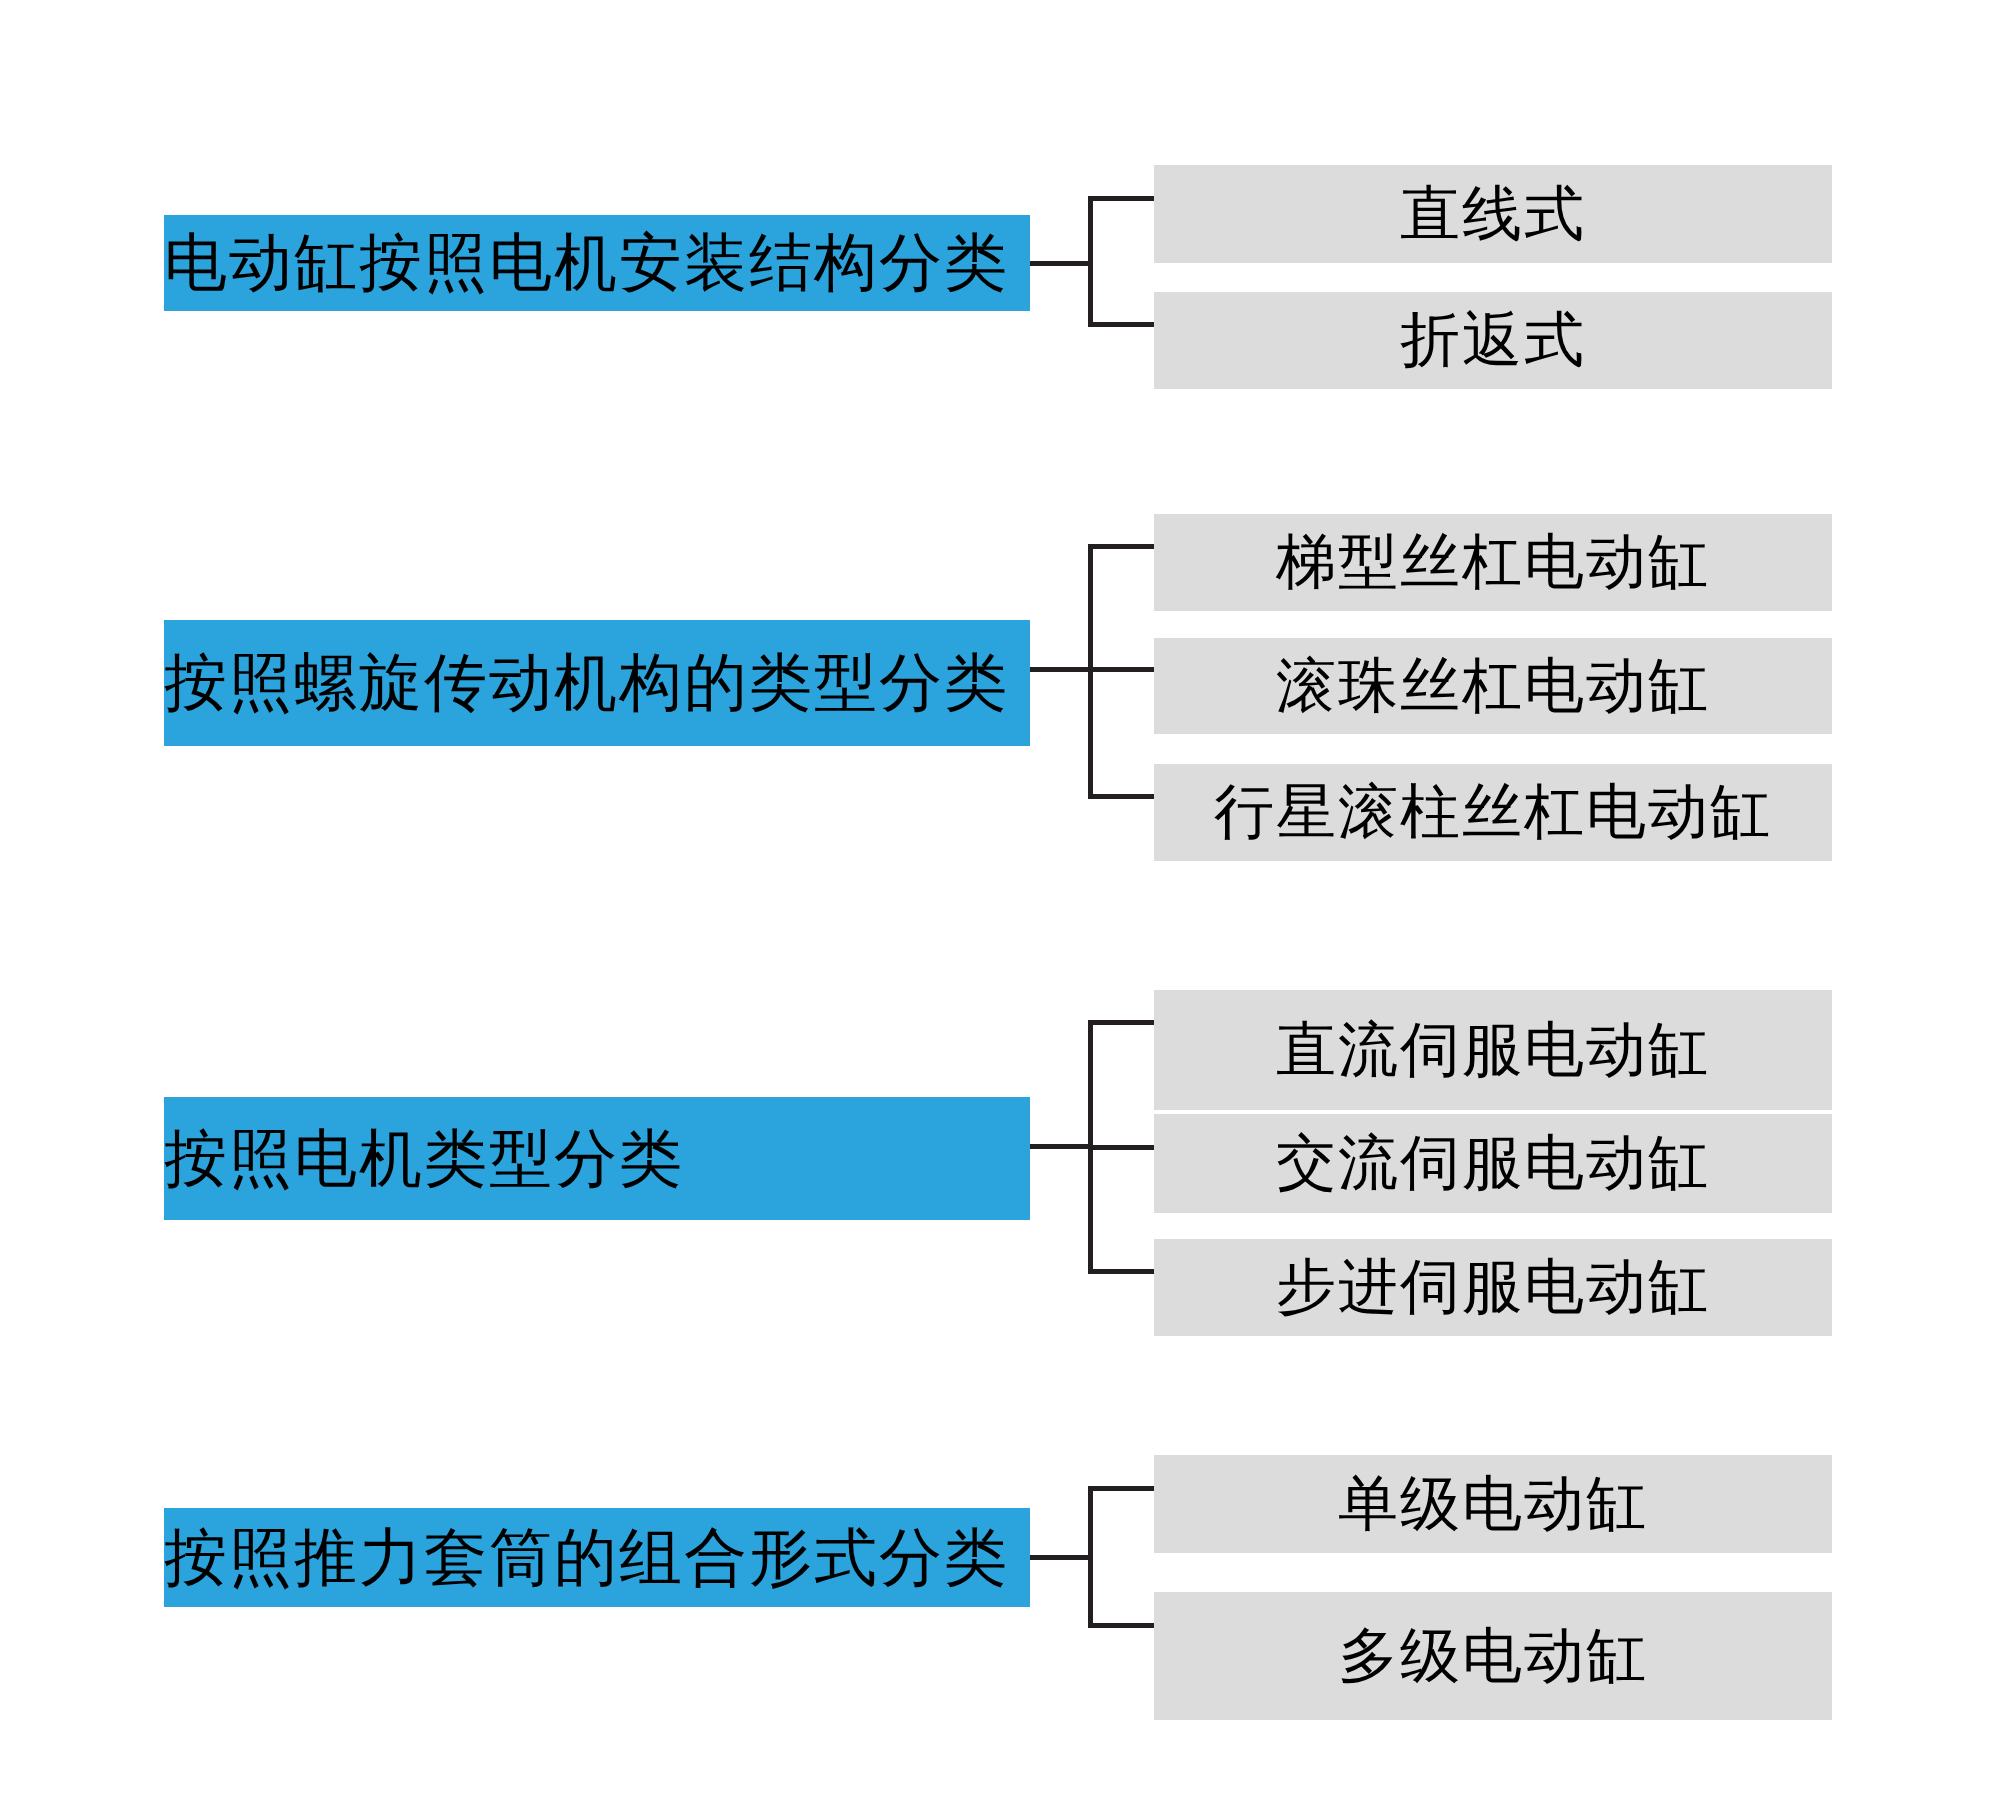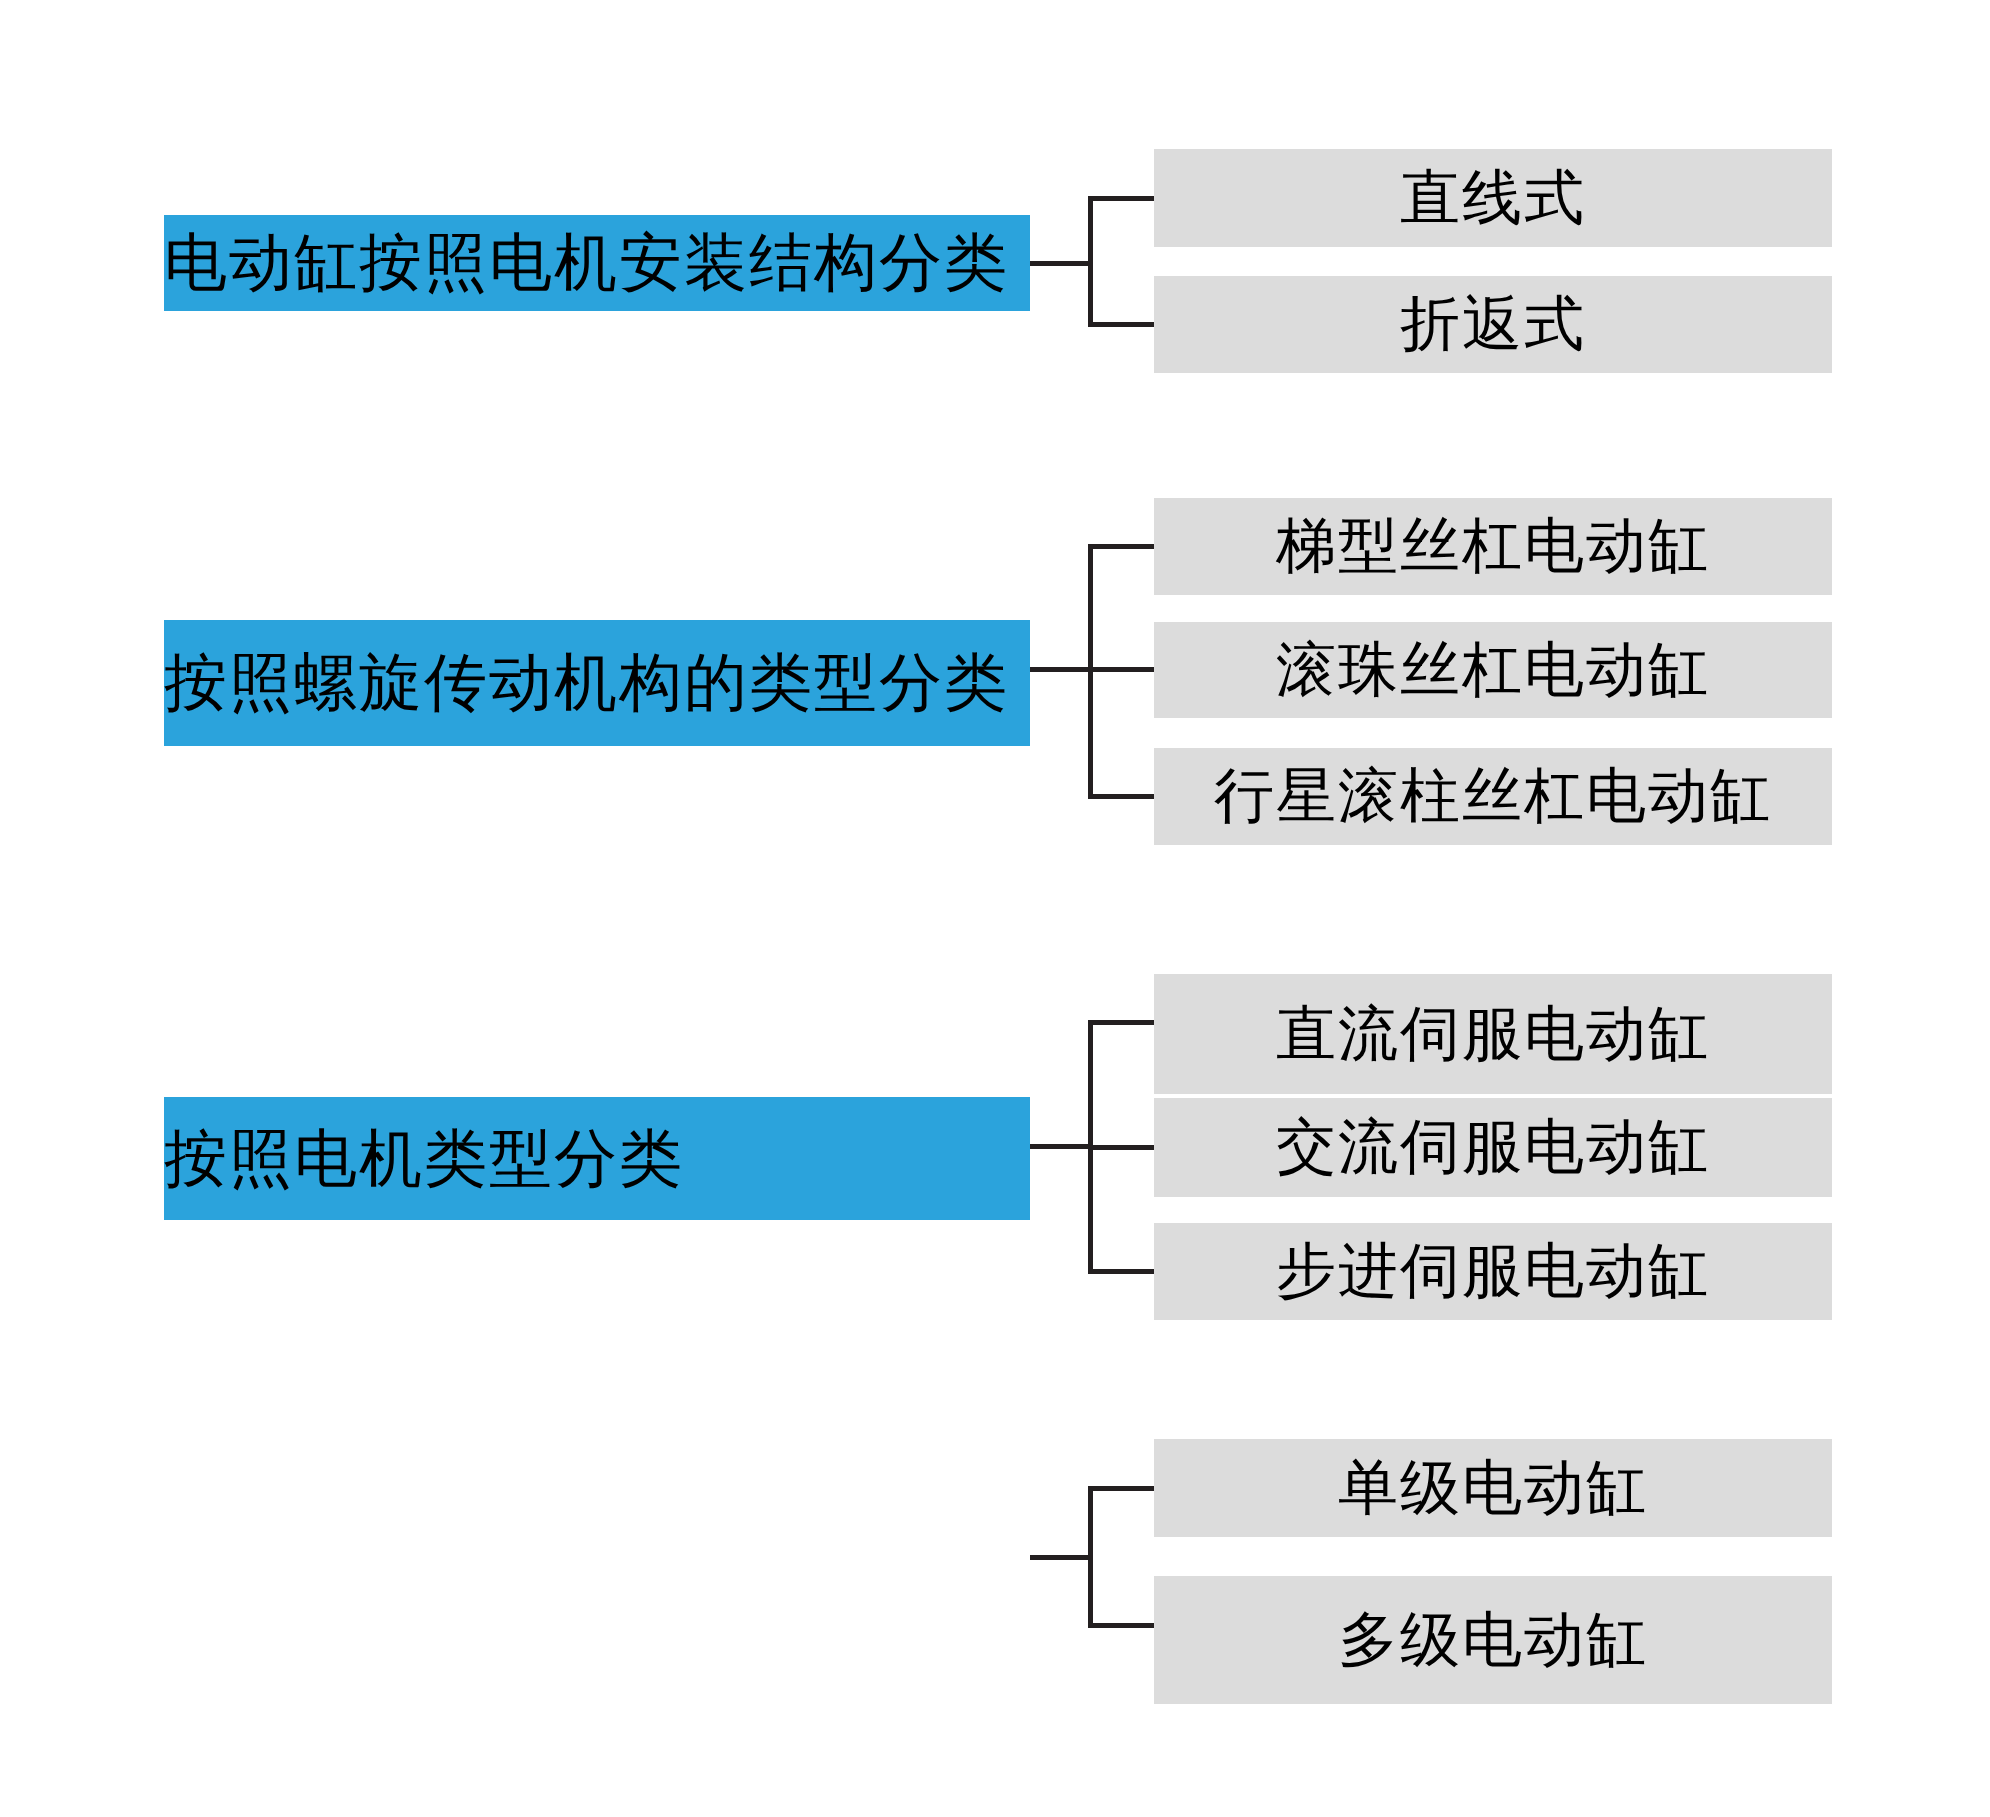--- a/index.html
+++ b/index.html
@@ -27,20 +27,21 @@
     position:absolute;
     left:1154px;
     width:678px;
     background:var(--item-fill,#DCDCDC);
     display:flex;
     align-items:center;
     justify-content:center;
     font-size:60px;
     letter-spacing:2px;
     white-space:nowrap;
+    margin-top:16px;
   }
   .h-line, .v-line {
     position:absolute;
     background:var(--line-color,#231F20);
   }
 </style>
 </head>
 <body>
 
 <div class="canvas">
@@ -88,20 +89,23 @@
   </div>
   <div class="item" style="top:1223px;height:97px">
     <span>步进伺服电动缸</span>
   </div>
   <div class="h-line" style="left:1030px;top:1144px;width:63px;height:5px"></div>
   <div class="v-line" style="left:1088px;top:1020px;width:5px;height:254px"></div>
   <div class="h-line" style="left:1090px;top:1020px;width:64px;height:5px"></div>
   <div class="h-line" style="left:1090px;top:1145px;width:64px;height:5px"></div>
   <div class="h-line" style="left:1090px;top:1269px;width:64px;height:5px"></div>
 
+  <div class="cat" style="top:1508px;height:99px">
+    <span>按照推力套筒的组合形式分类</span>
+  </div>
   <div class="item" style="top:1439px;height:98px">
     <span>单级电动缸</span>
   </div>
   <div class="item" style="top:1576px;height:128px">
     <span>多级电动缸</span>
   </div>
   <div class="h-line" style="left:1030px;top:1555px;width:63px;height:5px"></div>
   <div class="v-line" style="left:1088px;top:1486px;width:5px;height:142px"></div>
   <div class="h-line" style="left:1090px;top:1486px;width:64px;height:5px"></div>
   <div class="h-line" style="left:1090px;top:1623px;width:64px;height:5px"></div>

